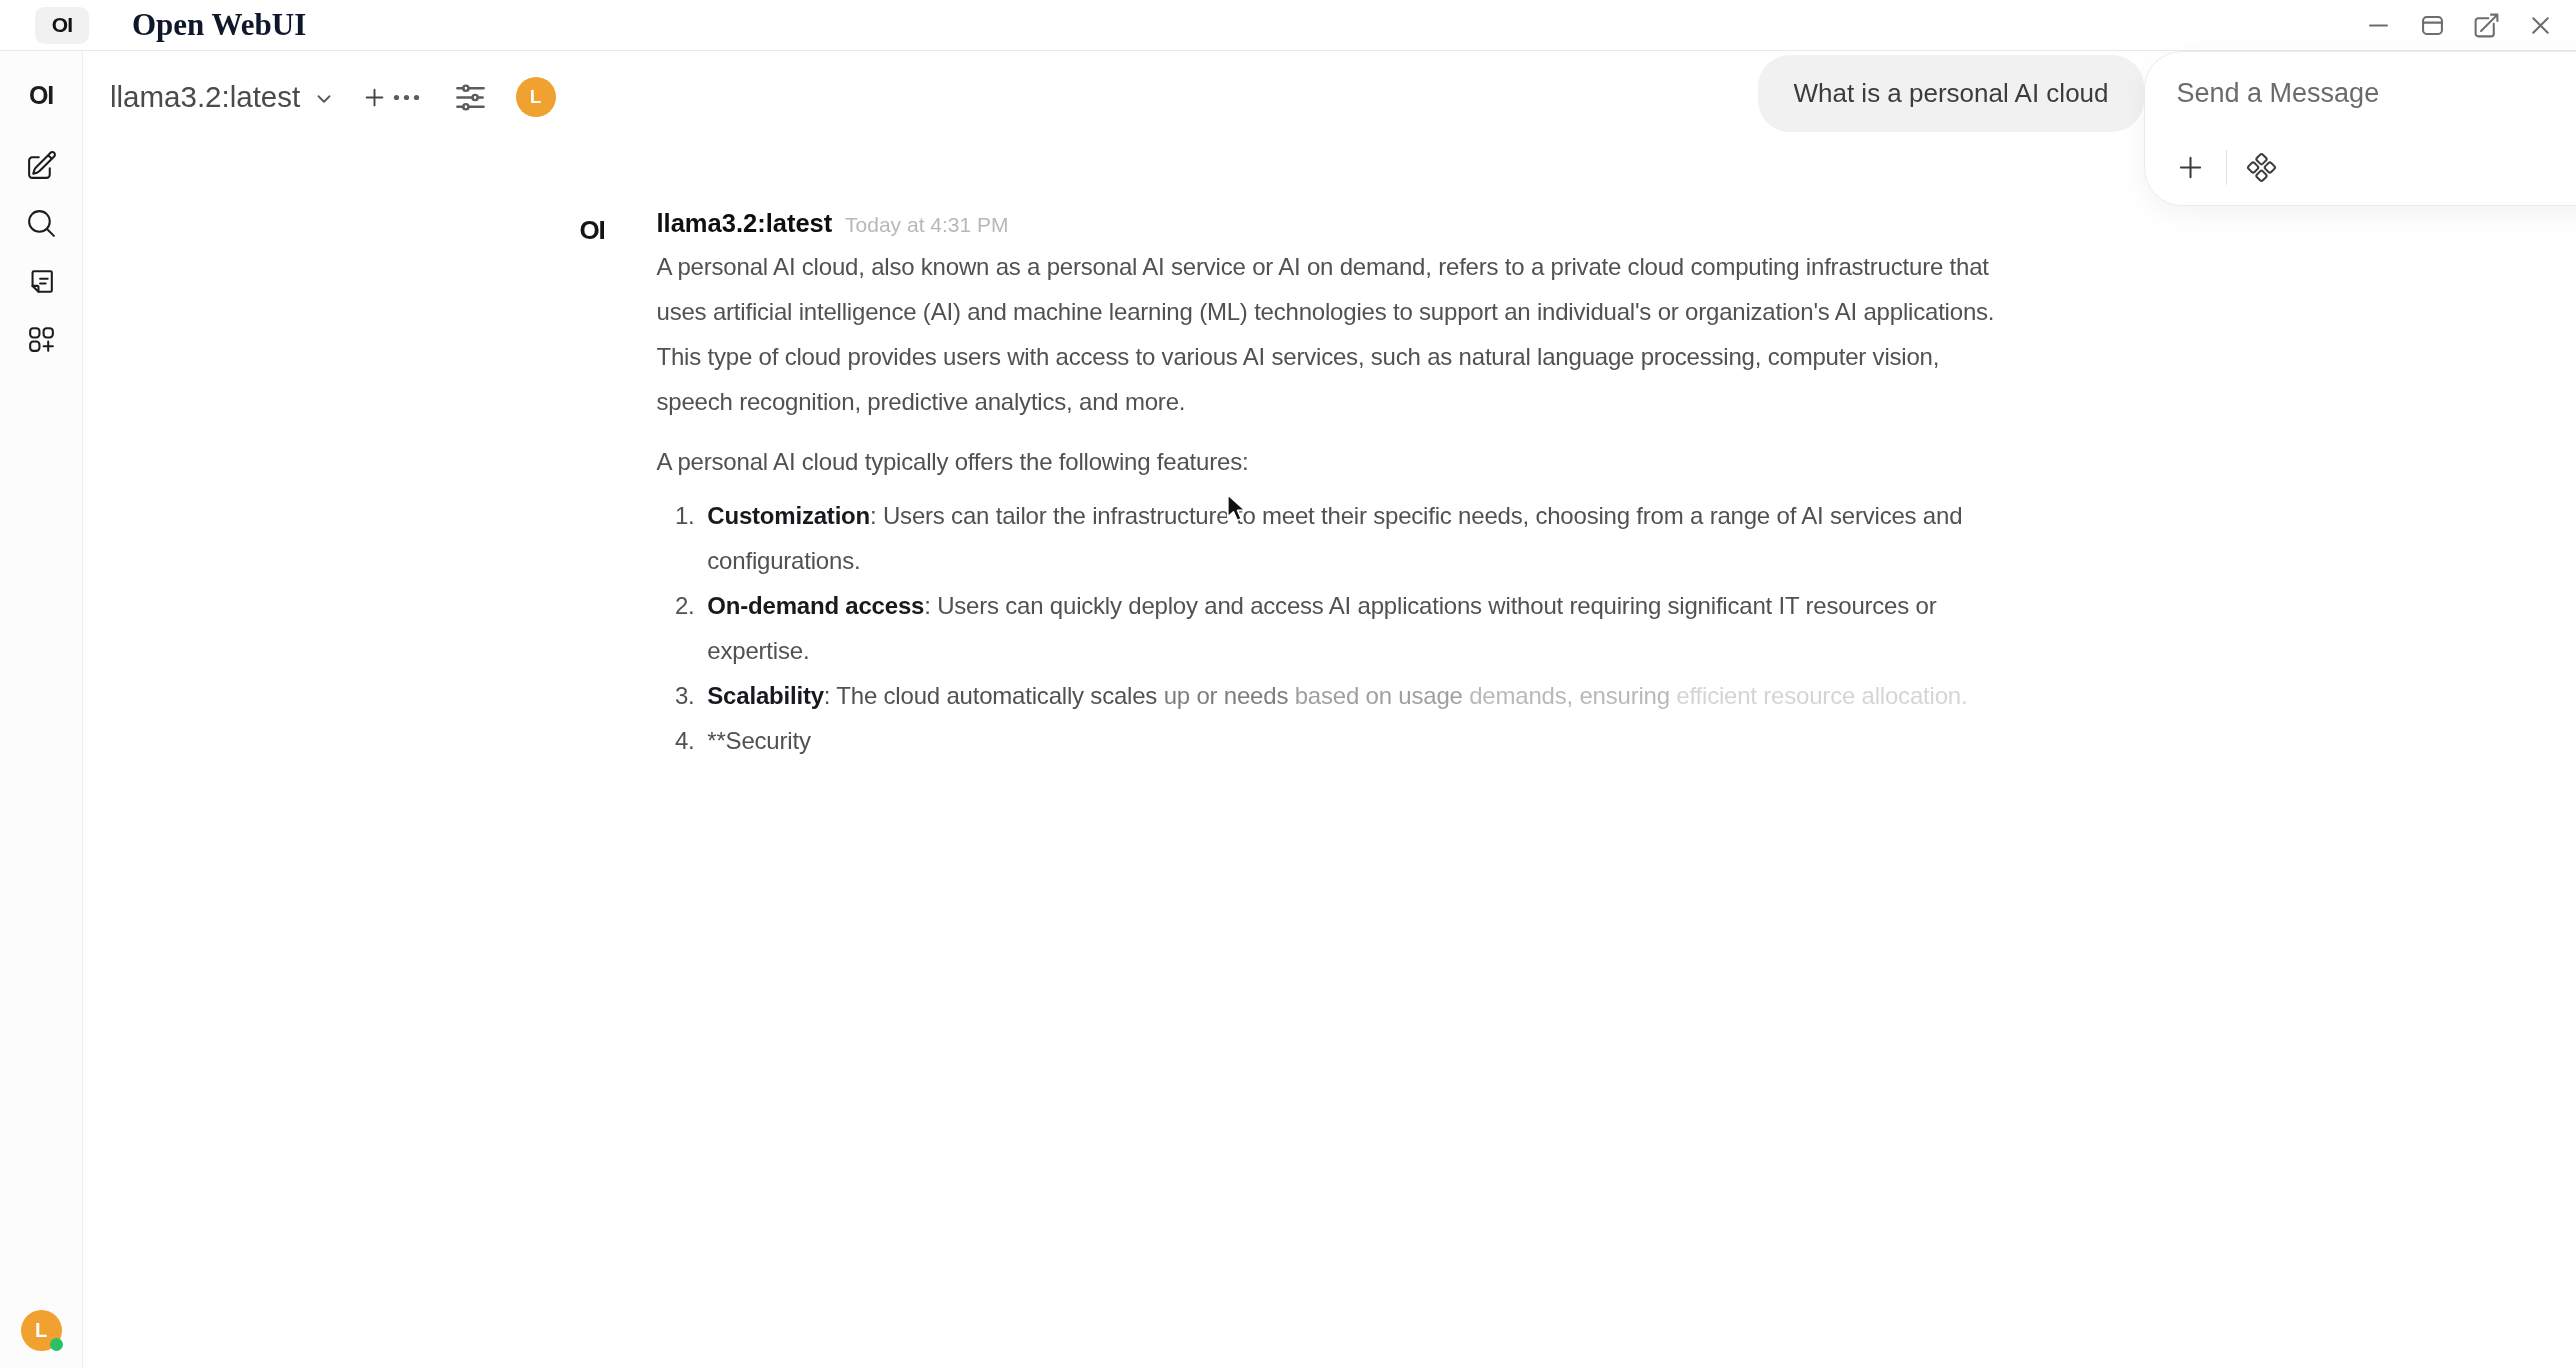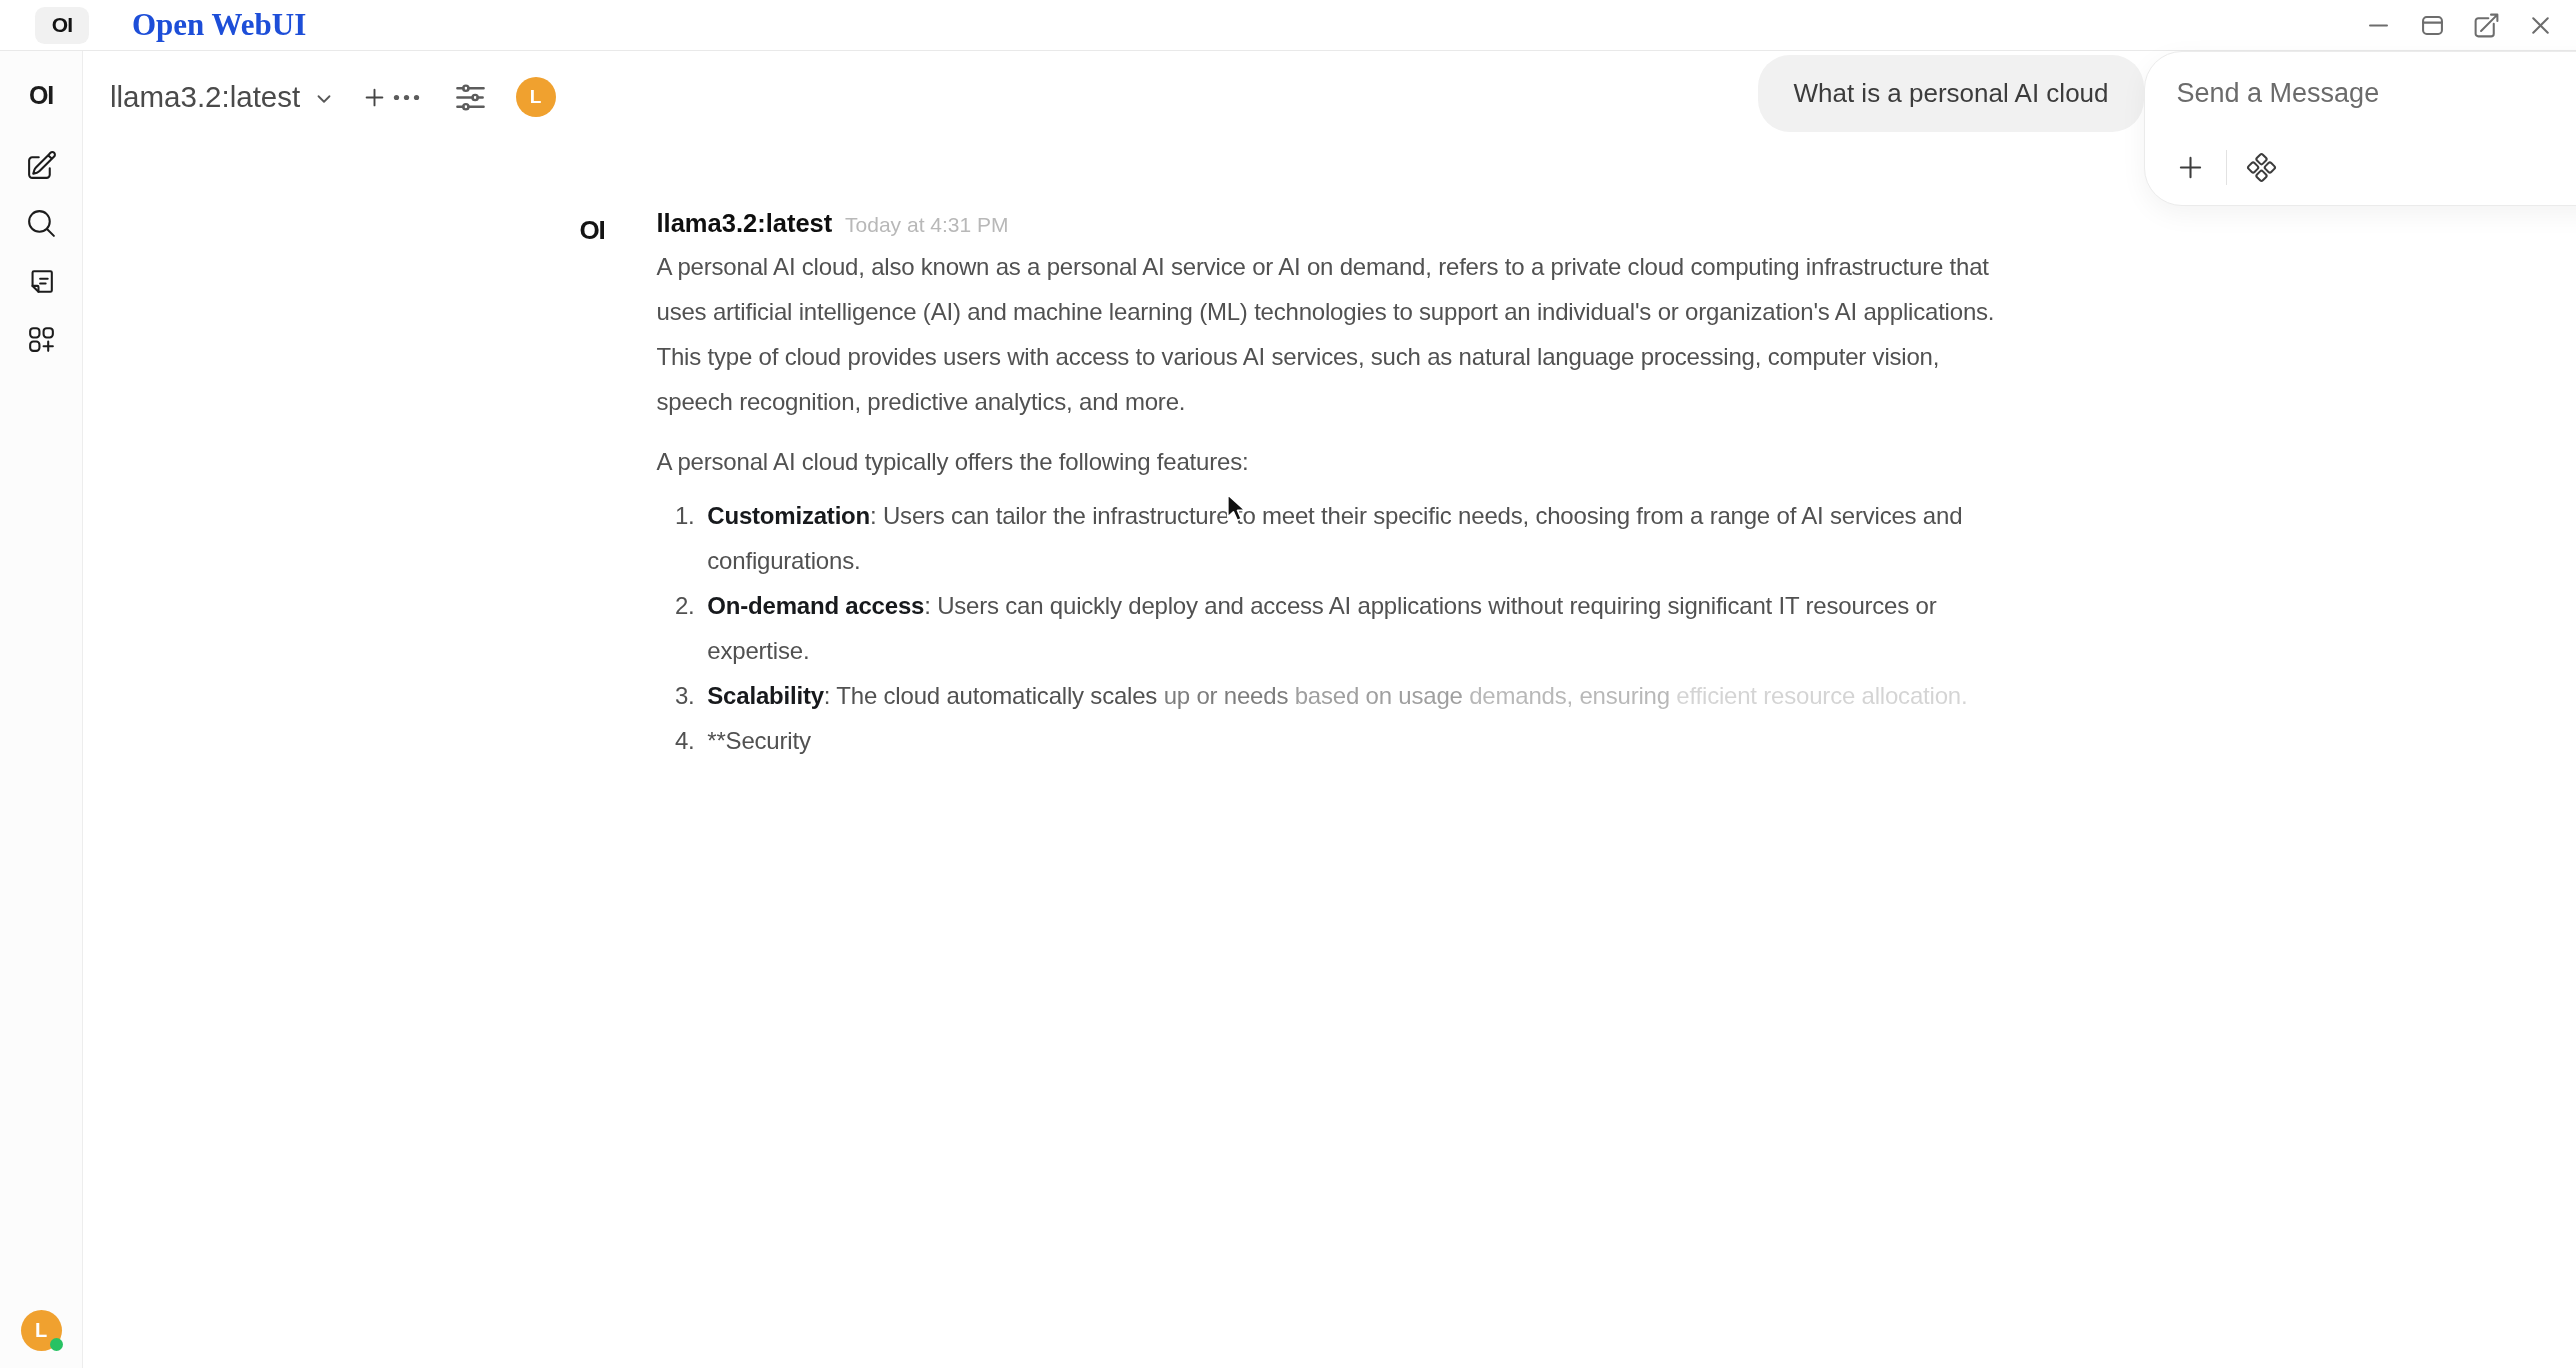--- a/index.html
+++ b/index.html
@@ -27,21 +27,21 @@
     background: #f1f1f1;
     border-radius: 9.6px;
     display: flex; align-items: center; justify-content: center;
     font-weight: 800; font-size: 21px; color: #141414; letter-spacing: -0.8px;
   }
   .tb-title {
     margin-left: 43px;
     font-family: "Liberation Serif", serif;
     font-weight: 700;
     font-size: 31px;
-    color: #1d4ed8;
+    color: #0f172a;
   }
   .tb-controls { display: flex; align-items: center; gap: 24px; }
   .tb-btn {
     width: 30px; height: 30px;
     display: flex; align-items: center; justify-content: center;
     color: #6d6d6d; background: transparent; border: none; cursor: pointer;
   }
   .tb-btn svg { width: 29px; height: 29px; }
 
   

